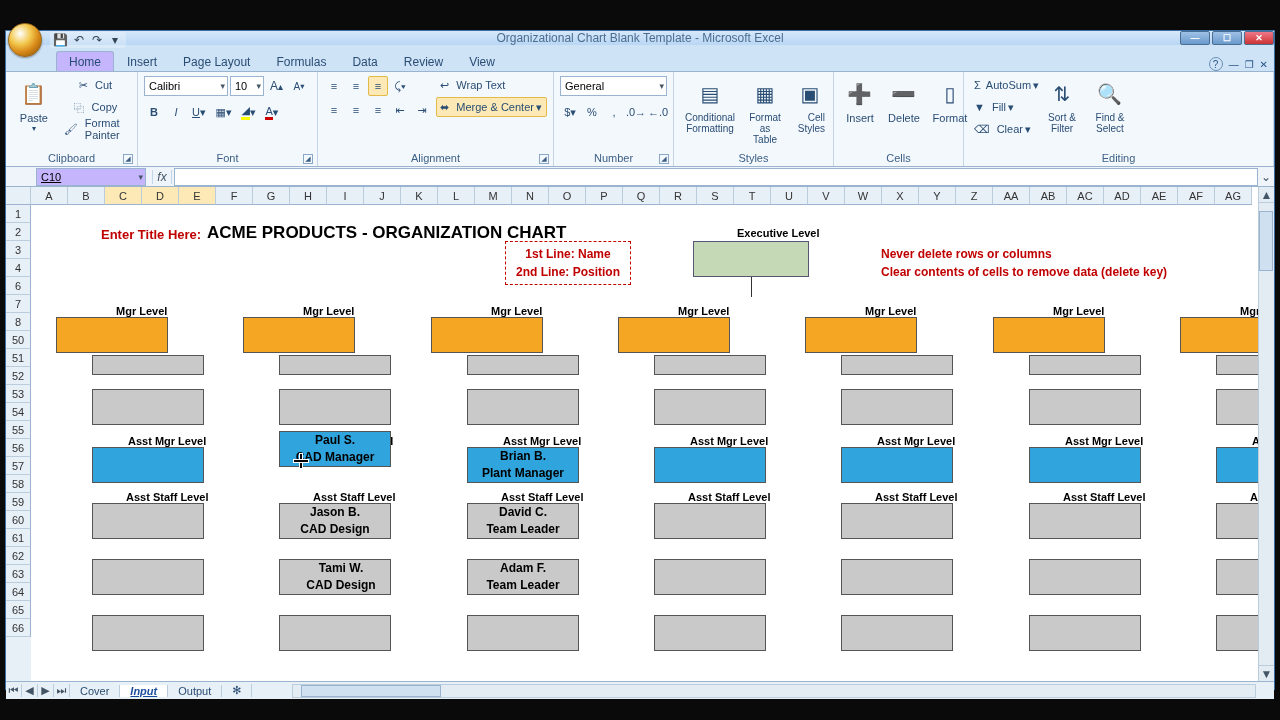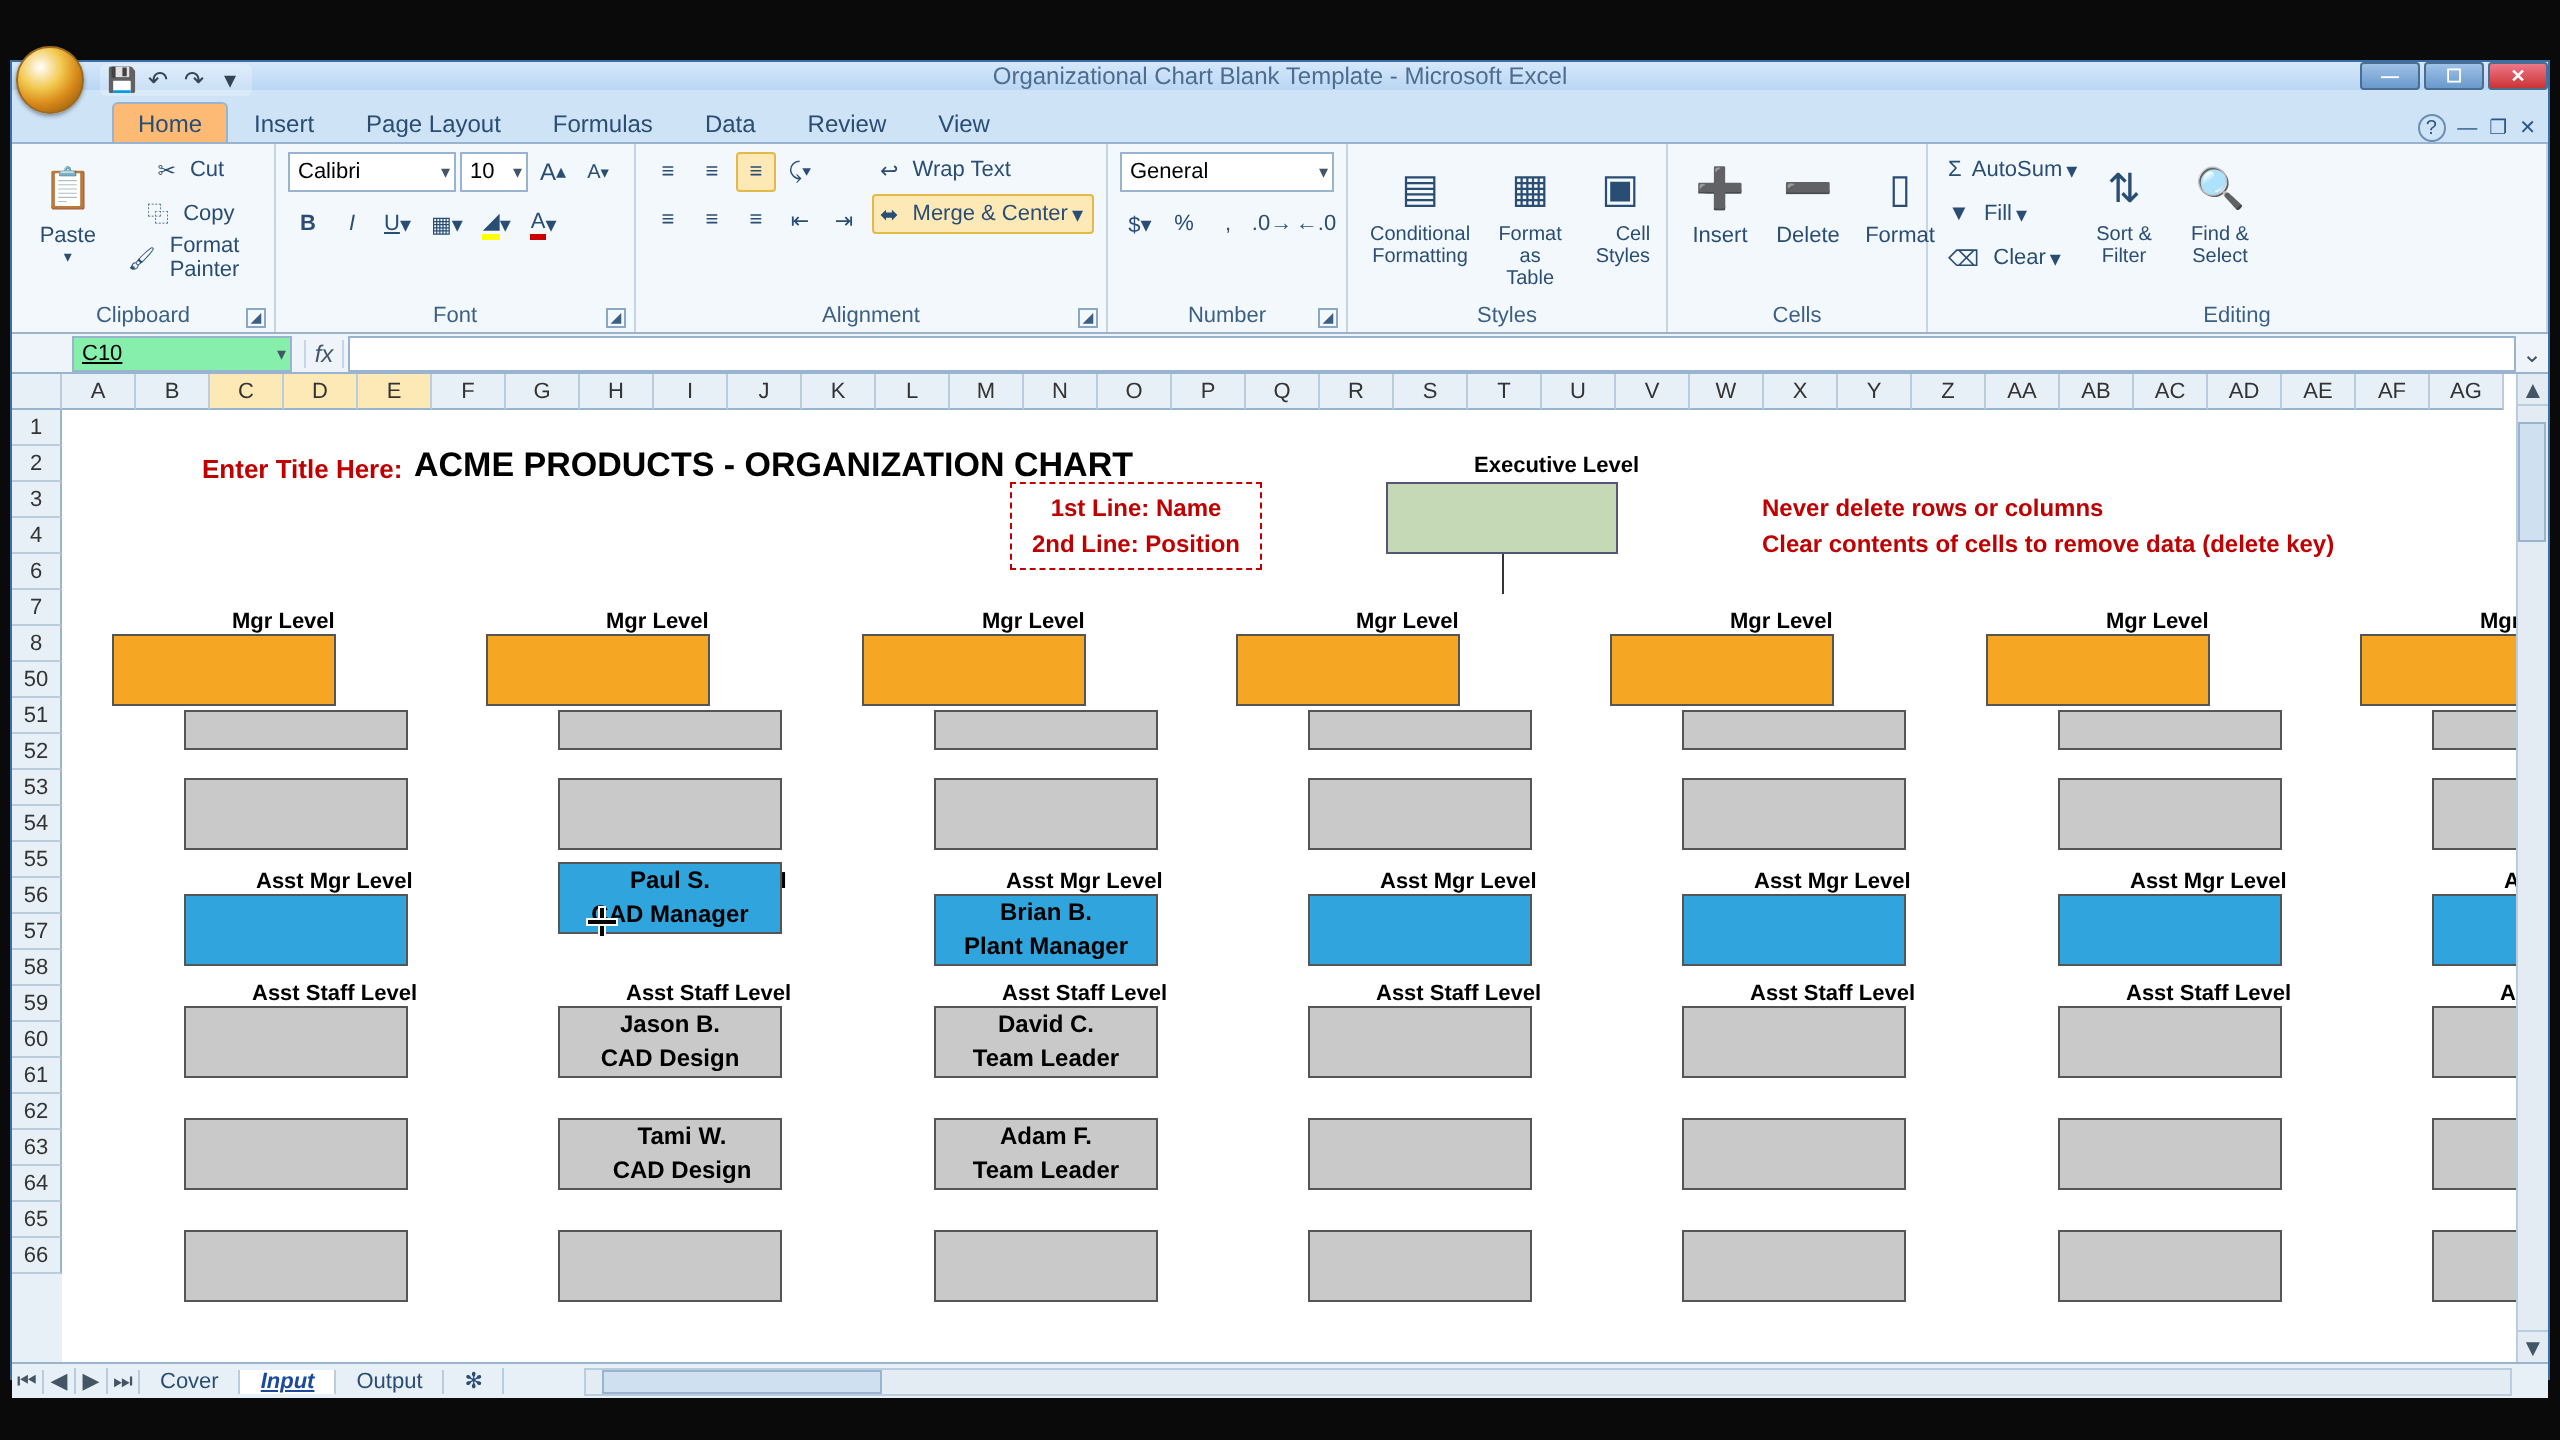--- a/index.html
+++ b/index.html
@@ -13,40 +13,40 @@
   .wbtn.min, .wbtn.max { background:linear-gradient(#9fc2e6,#6a99cc);}
   .wbtn.close { background:linear-gradient(#e78,#c33);}
   
   .orbrow { position:absolute; top:-3px; left:0; height:23px; display:flex; align-items:center; gap:2px; padding-left:2px; z-index:20;}
   .orb { width:34px; height:34px; border-radius:50%; background:radial-gradient(circle at 35% 30%, #fff, #f2c84e 35%, #d98a19 60%, #7d4a0c); border:1px solid #9a6a1e; box-shadow:0 1px 2px rgba(0,0,0,.4);}
   .qat { display:flex; gap:4px; background:rgba(255,255,255,.25); border-radius:3px; padding:1px 4px; margin-left:6px; align-items:center;}
   .qat span { width:14px; height:14px; display:flex; align-items:center; justify-content:center; color:#345;}
   
   .tabs { margin-top:6px; display:flex; align-items:flex-end; padding-left:50px; gap:0; height:20px;}
   .tab { padding:3px 12px 2px; font-size:12px; color:#2a4d74; cursor:default; border:1px solid transparent; border-bottom:none; border-radius:3px 3px 0 0;}
-  .tab.active { background:#fdba74; border-color:#9ab4cf;}
+  .tab.active { background:#c4b5fd; border-color:#9ab4cf;}
   .tabs .help { margin-left:auto; margin-right:6px; display:flex; gap:6px; align-items:center;}
   .helpbtn { width:14px; height:14px; border-radius:50%; border:1px solid #6a8fb5; color:#2a5788; font-size:10px; display:flex;align-items:center;justify-content:center;}
   
   .ribbon { background:#f3f8fd; border-top:1px solid #9ab4cf; border-bottom:1px solid #9ab4cf; height:96px; display:flex;}
   .group { border-right:1px solid #c3d5e7; padding:3px 6px 0 6px; display:flex; flex-direction:column;}
   .group .body { flex:1; display:flex; gap:4px;}
   .group .label { text-align:center; font-size:11px; color:#3c5f85; padding:2px 0; position:relative;}
   .group .dlg { position:absolute; right:-2px; bottom:2px; width:10px; height:10px; border:1px solid #8aa8c6; font-size:7px; color:#3c5f85; display:flex;align-items:center;justify-content:center;}
   .vbtn { display:flex; flex-direction:column; align-items:center; justify-content:flex-start; padding:2px 4px; width:48px; font-size:11px; color:#2a4d74; text-align:center; border:1px solid transparent; border-radius:3px;}
   .vbtn .ic { width:32px; height:32px; margin-bottom:2px; display:flex;align-items:center;justify-content:center; font-size:20px;}
   .hrow { display:flex; align-items:center; gap:2px; height:22px;}
   .smbtn { height:20px; min-width:20px; padding:0 3px; border:1px solid transparent; border-radius:2px; display:flex; align-items:center; justify-content:center; font-size:11px; color:#2a4d74;}
   .smbtn.active { background:#fce9b6; border-color:#e3b94a;}
   .combo { height:20px; border:1px solid #9ab4cf; background:#fff; padding:0 14px 0 4px; font-size:11px; position:relative; display:flex; align-items:center;}
   .combo::after { content:"▾"; position:absolute; right:2px; font-size:9px; color:#456;}
   .stackcol { display:flex; flex-direction:column; gap:2px;}
   
   .fbar { height:20px; background:#eef4fa; border-bottom:1px solid #9ab4cf; display:flex; align-items:center;}
-  .namebox { width:110px; height:18px; margin:0 0 0 30px; border:1px solid #9ab4cf; background:#86efac; padding:0 14px 0 4px; font-size:11px; position:relative; display:flex; align-items:center;text-decoration:underline;}
+  .namebox { width:110px; height:18px; margin:0 0 0 30px; border:1px solid #9ab4cf; background:#c4b5fd; padding:0 14px 0 4px; font-size:11px; position:relative; display:flex; align-items:center;text-decoration:underline;}
   .namebox::after {content:"▾"; position:absolute; right:2px; font-size:9px; color:#456;}
   .fx { width:20px; text-align:center; font-style:italic; color:#456; border-right:1px solid #c3d5e7; border-left:1px solid #c3d5e7; margin-left:6px;}
   .formula { flex:1; height:18px; background:#fff; border:1px solid #9ab4cf; margin-left:2px;}
   .fexp { width:14px; height:14px; text-align:center; color:#456; margin:0 1px;}
   
   .gridwrap { position:relative; height:494px; background:#fff;}
   .colhdrs { display:flex; height:18px;}
   .colhdrs div { border-right:1px solid #bcd; border-bottom:1px solid #9ab4cf; background:#e7eff7; text-align:center; font-size:11px; color:#333; line-height:18px; flex:0 0 auto;}
   .corner { width:25px; background:#e7eff7; border-right:1px solid #9ab4cf; border-bottom:1px solid #9ab4cf;}
   .colhdrs .sel { background:#fce9b6;}

